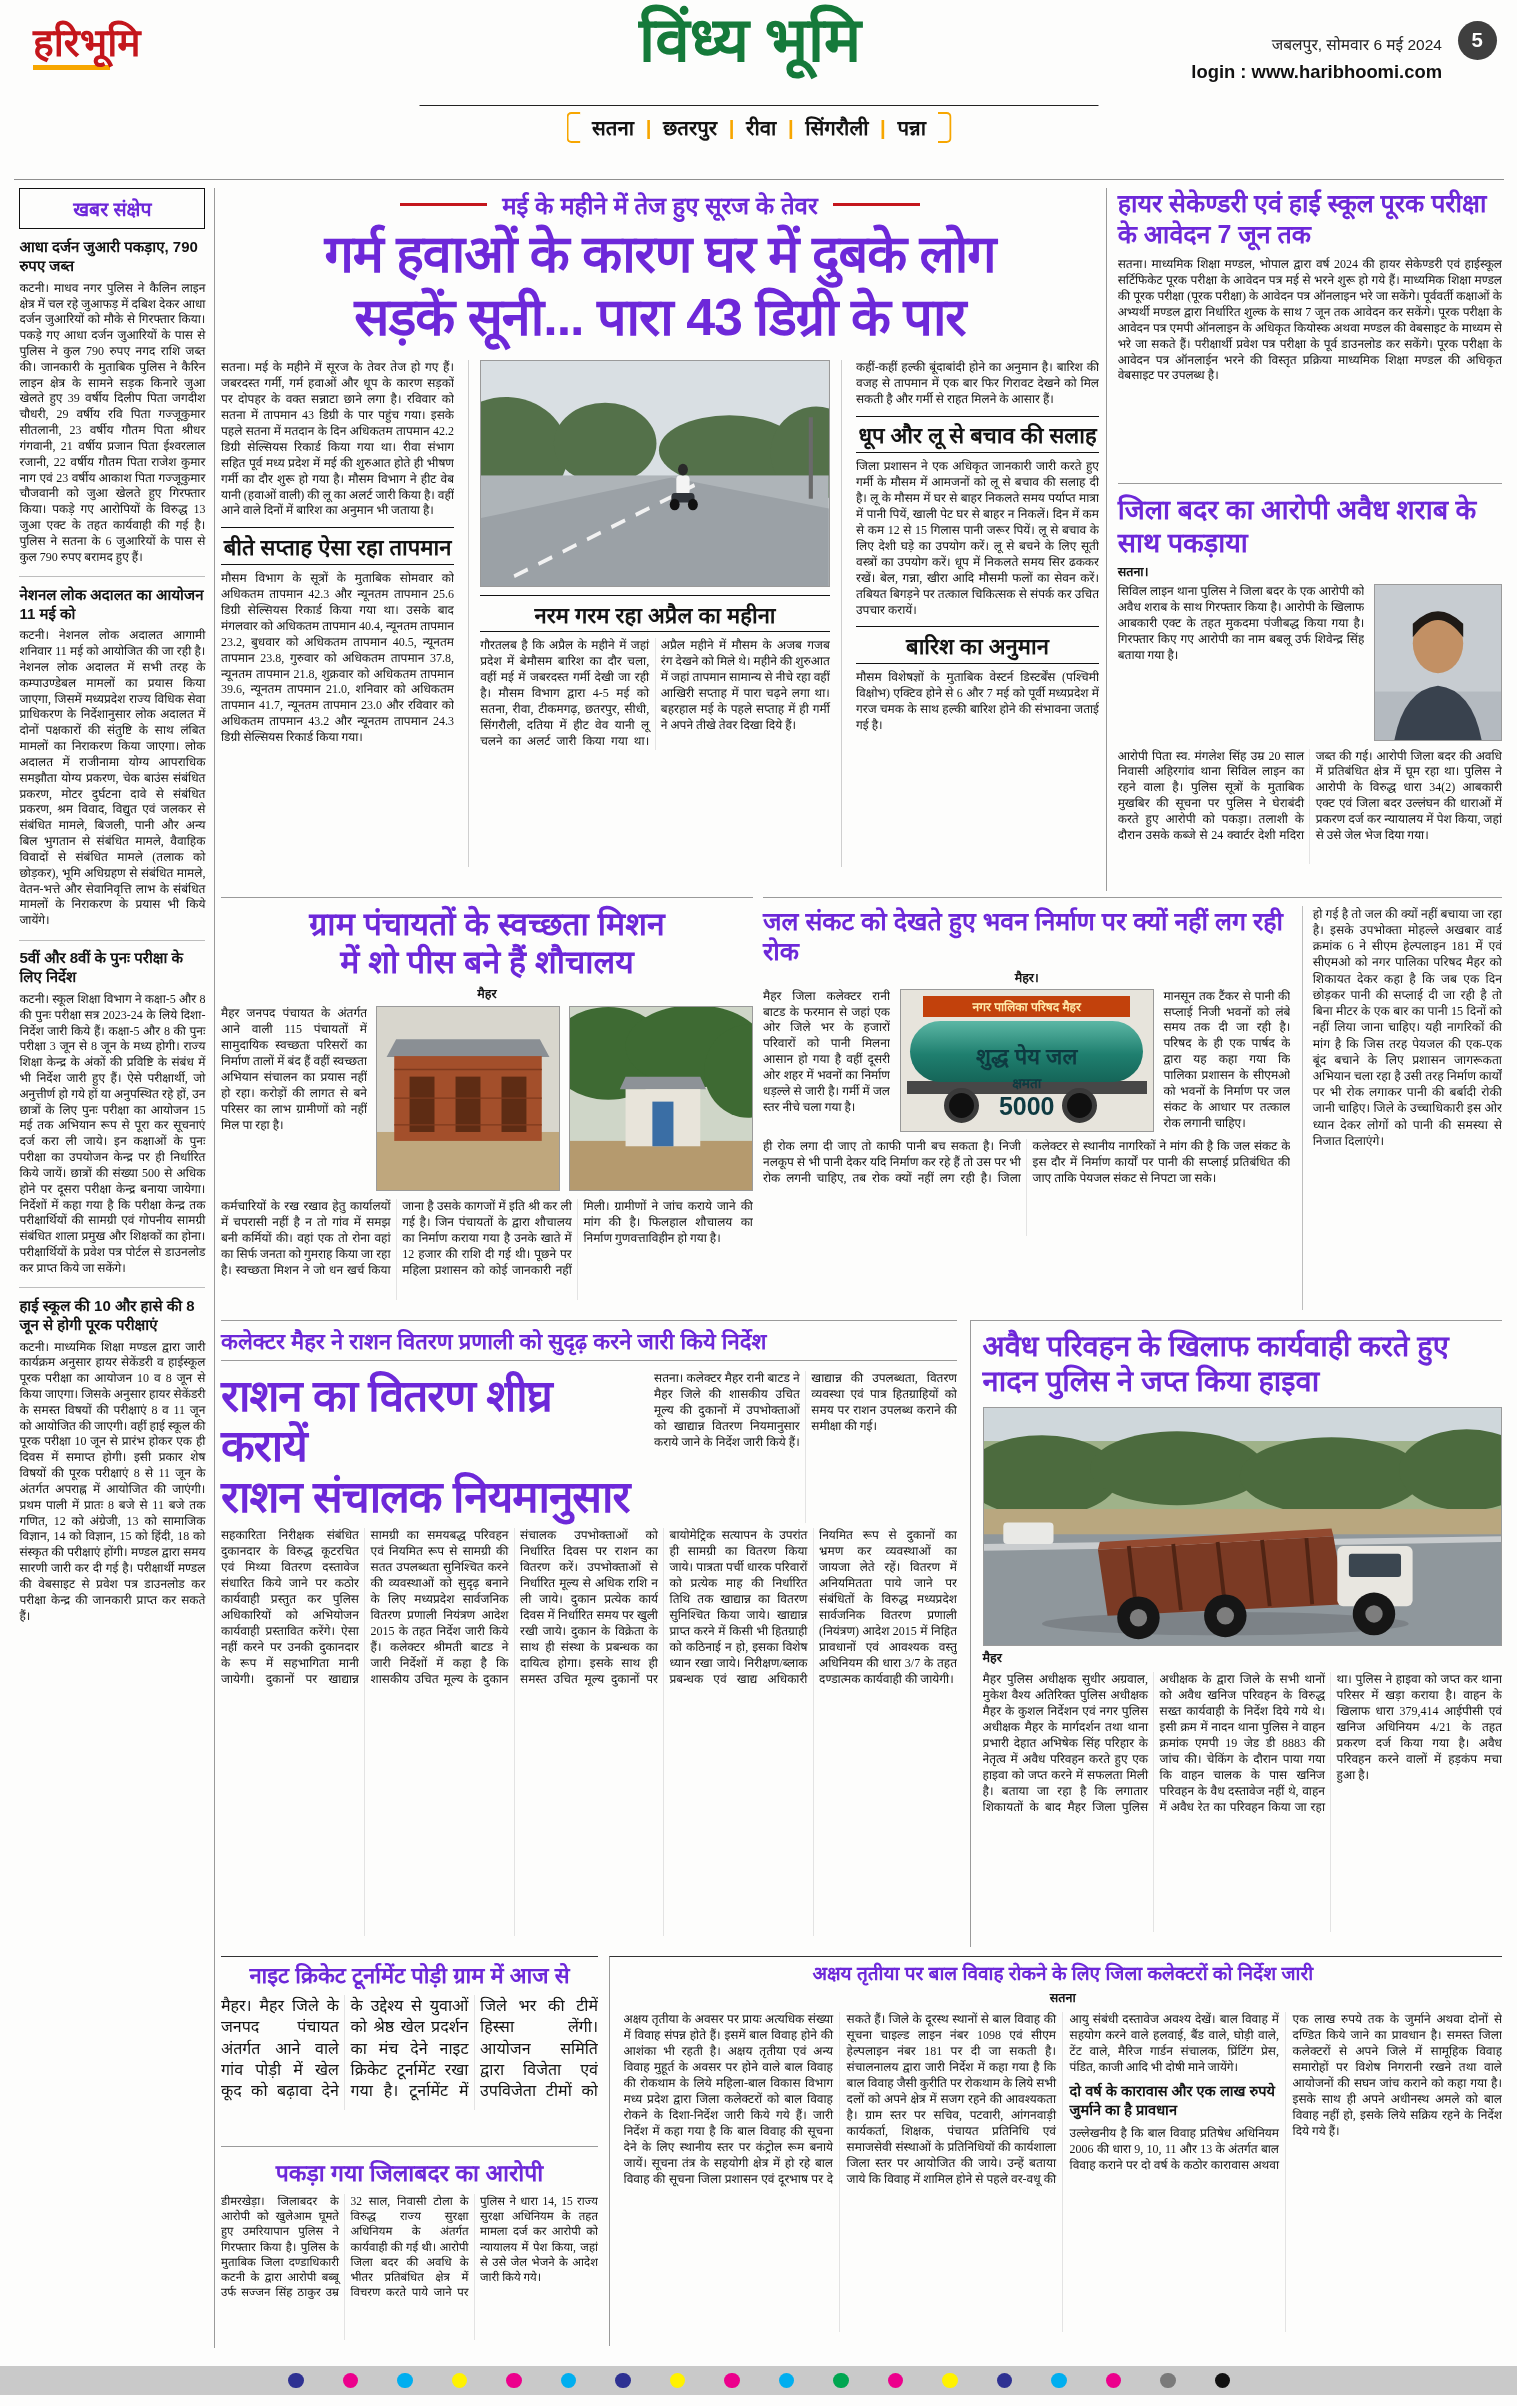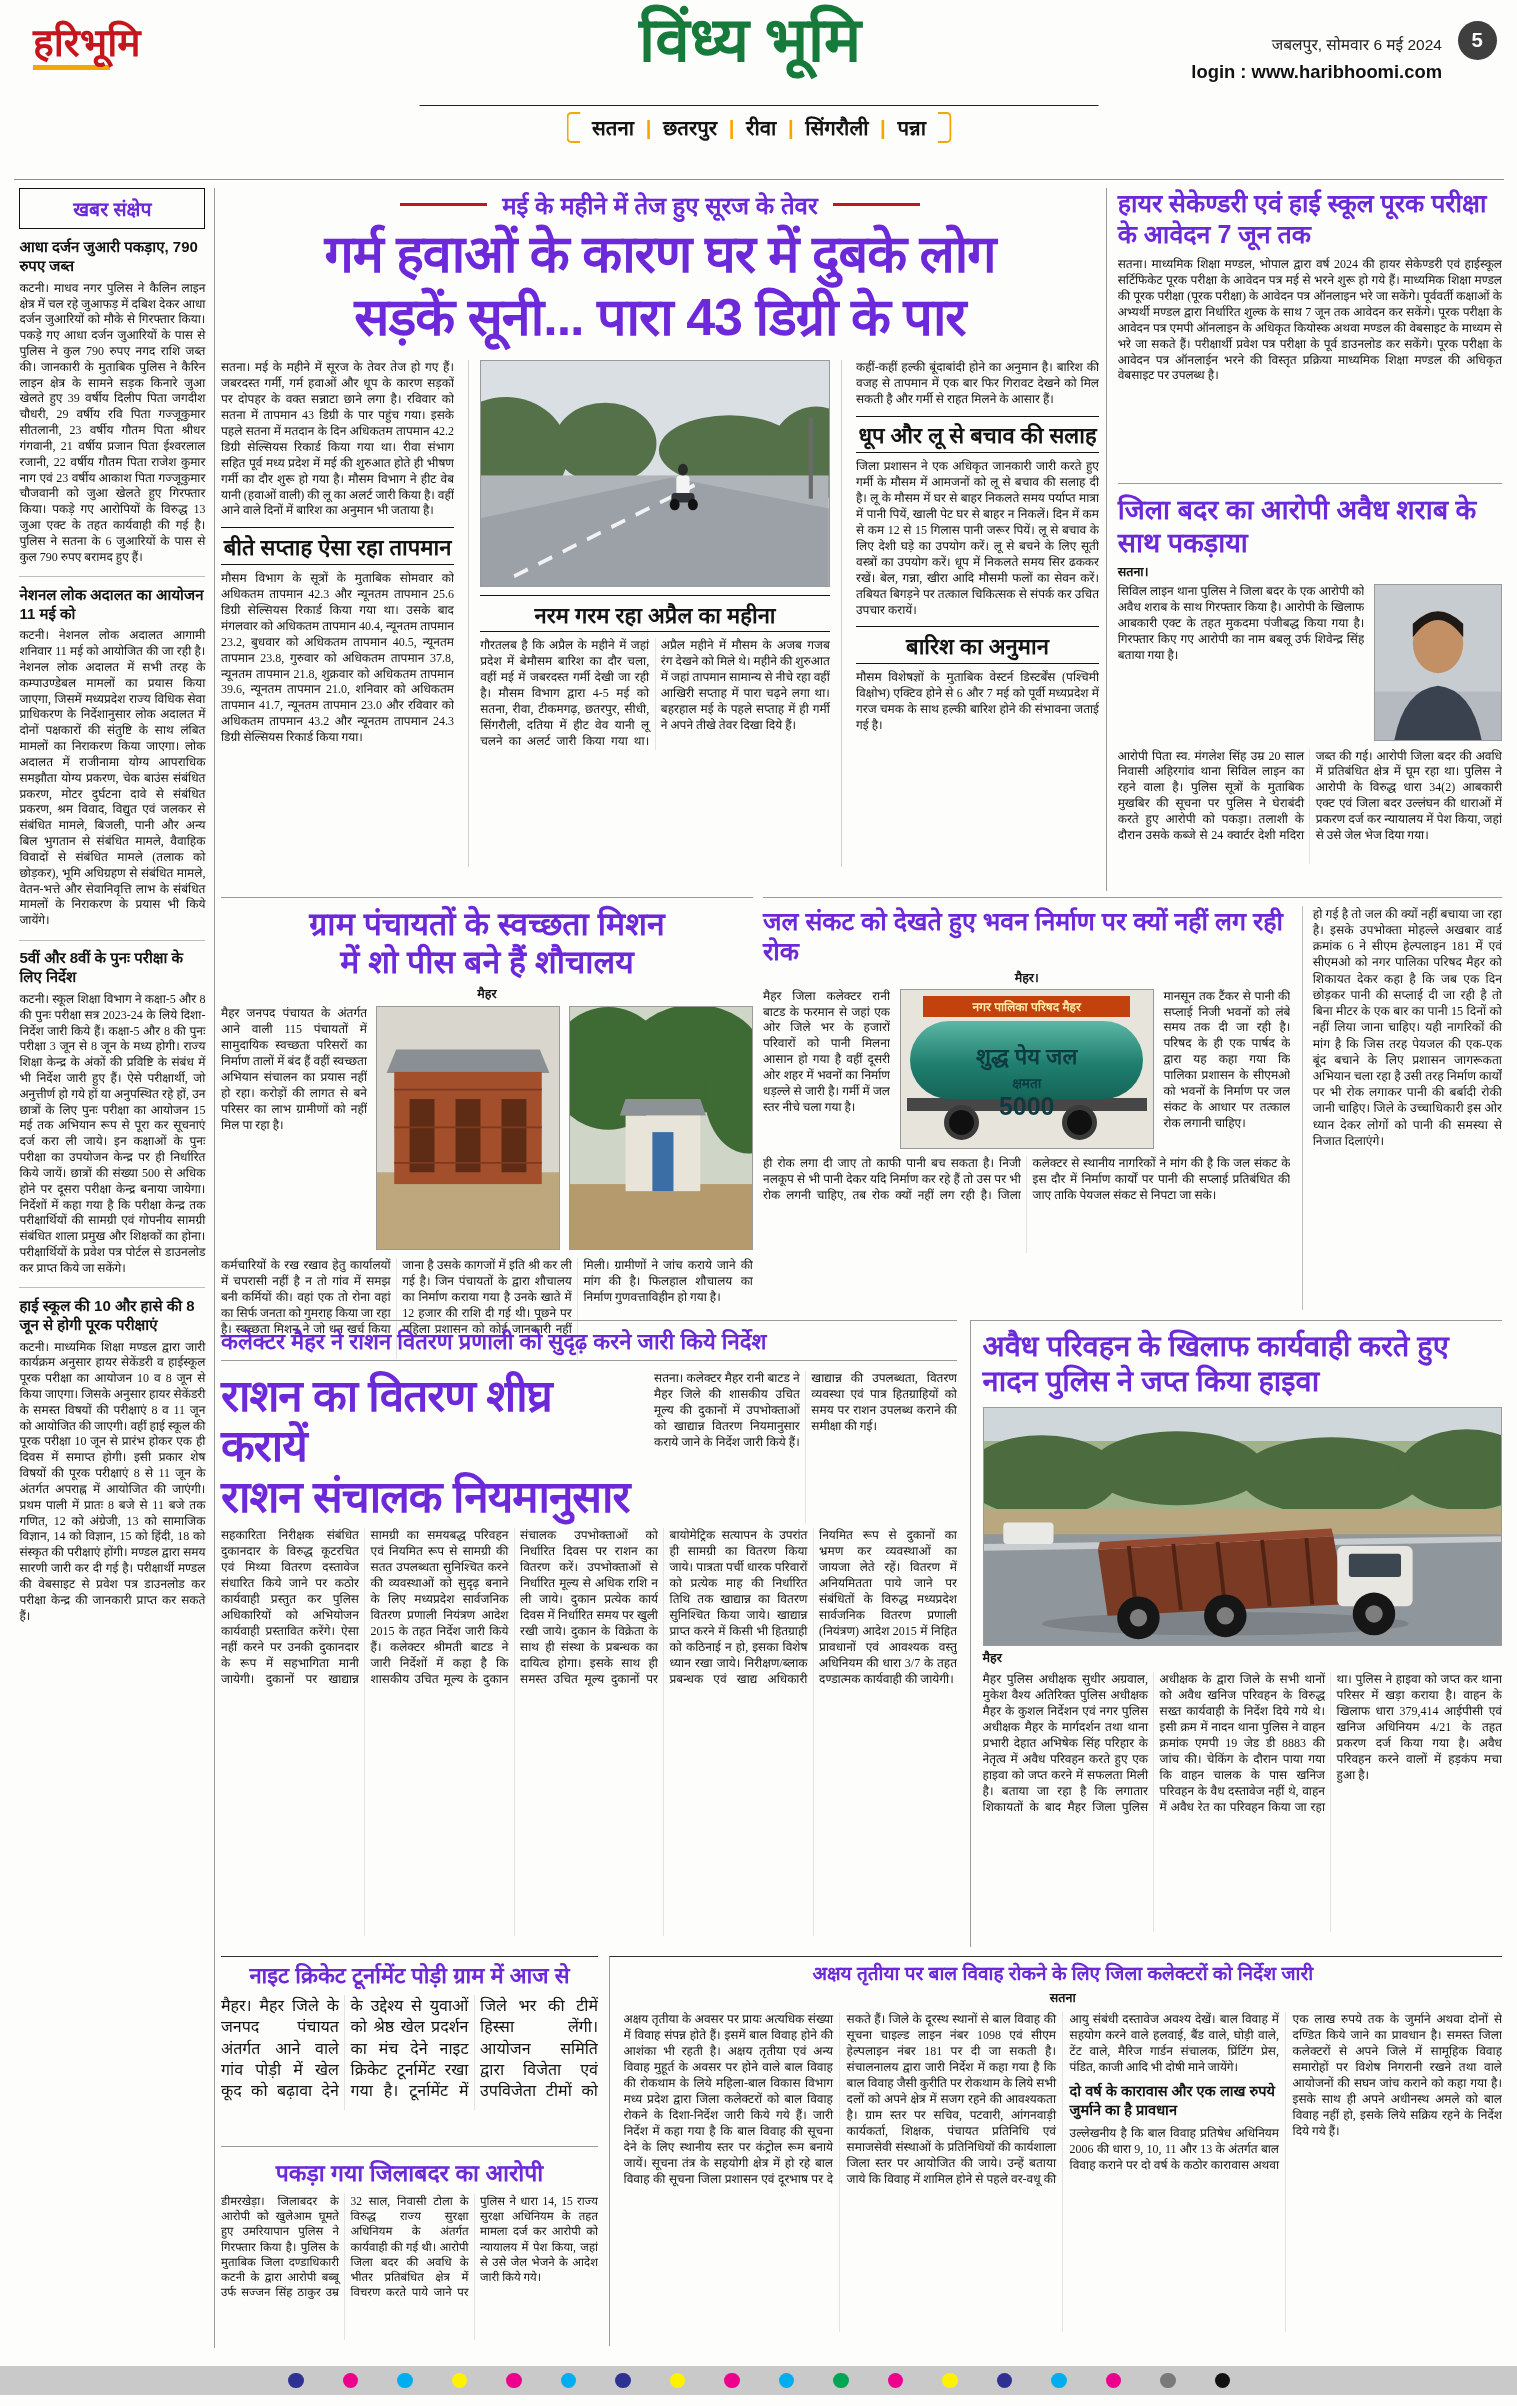--- a/index.html
+++ b/index.html
@@ -69,29 +69,29 @@
   .story-div{border-top:1px solid #9a9a9a;margin:9.7px 0;}
   .liquor-head{font-size:27px;line-height:1.2;margin:0 0 3.9px;}
   .liquor-row{display:grid;grid-template-columns:1fr 128px;gap:9.7px;margin-top:3.9px;height:157px;}
   .mug-photo{height:155px;}
   .liquor-rest{margin-top:7.8px;height:115px;}
 
   
   .toilet{position:absolute;left:221px;top:897px;width:532px;height:413px;border-top:1px solid #9a9a9a;padding-top:7.8px;box-sizing:border-box;}
   .toilet-head{font-size:32px;font-weight:800;text-align:center;line-height:1.18;}
   .toilet-date{text-align:center;margin:3.9px 0;}
-  .toilet-row{display:grid;grid-template-columns:146px 1fr 1fr;gap:9px;height:244px;margin-top:0;}
+  .toilet-row{display:grid;grid-template-columns:146px 1fr 1fr;gap:9px;height:185px;margin-top:0;}
   .toilet-bottom{margin-top:7.8px;height:101px;}
 
   
   .water{position:absolute;left:763px;top:897px;width:739px;height:413px;border-top:1px solid #9a9a9a;
          padding-top:7.8px;box-sizing:border-box;display:grid;grid-template-columns:1fr 200px;column-gap:11.6px;}
   .water-head{font-size:25px;line-height:1.2;margin:0;}
   .water-date{text-align:center;margin:2.9px 0;}
-  .water-row{display:grid;grid-template-columns:1fr 254px 1fr;gap:9.7px;height:160px;}
+  .water-row{display:grid;grid-template-columns:1fr 254px 1fr;gap:9.7px;height:143px;}
   .water-bottom{margin-top:7.8px;height:97px;}
   .water-sidebar{border-left:1px solid #bdbdbd;padding-left:9.7px;overflow:hidden;font-size:12.2px;}
   .tank-photo{position:relative;background:#e7e4dc;border:1px solid #999;overflow:hidden;}
   .tank-banner{position:absolute;top:6.8px;left:9%;right:9%;background:#c2410c;color:#ffe9a8;
                font-family:"Liberation Sans",sans-serif;font-weight:700;text-align:center;font-size:12px;padding:1.9px 0;}
   .tank-body{position:absolute;top:31px;left:9.7px;right:9.7px;bottom:49px;
              background:linear-gradient(180deg,#5cb7a5,#1f7f6f 55%,#156558);border-radius:41px;}
   .tank-chassis{position:absolute;bottom:37px;left:5.8px;right:5.8px;height:12.6px;background:#474747;}
   .wheel{position:absolute;bottom:7.8px;width:35px;height:35px;border-radius:50%;background:#101010;border:5.8px solid #3a3a3a;box-sizing:border-box;}
   .wheel.w1{left:43px;} .wheel.w2{right:56px;}

